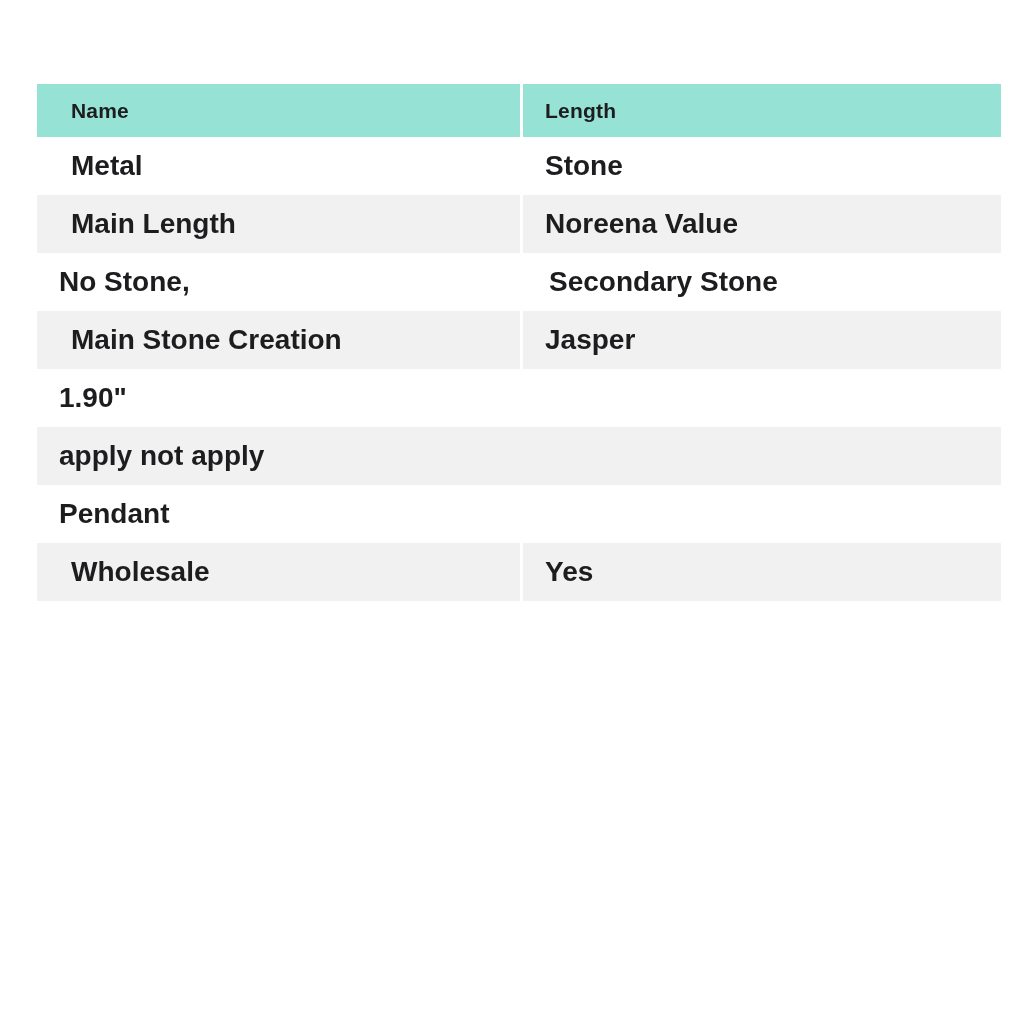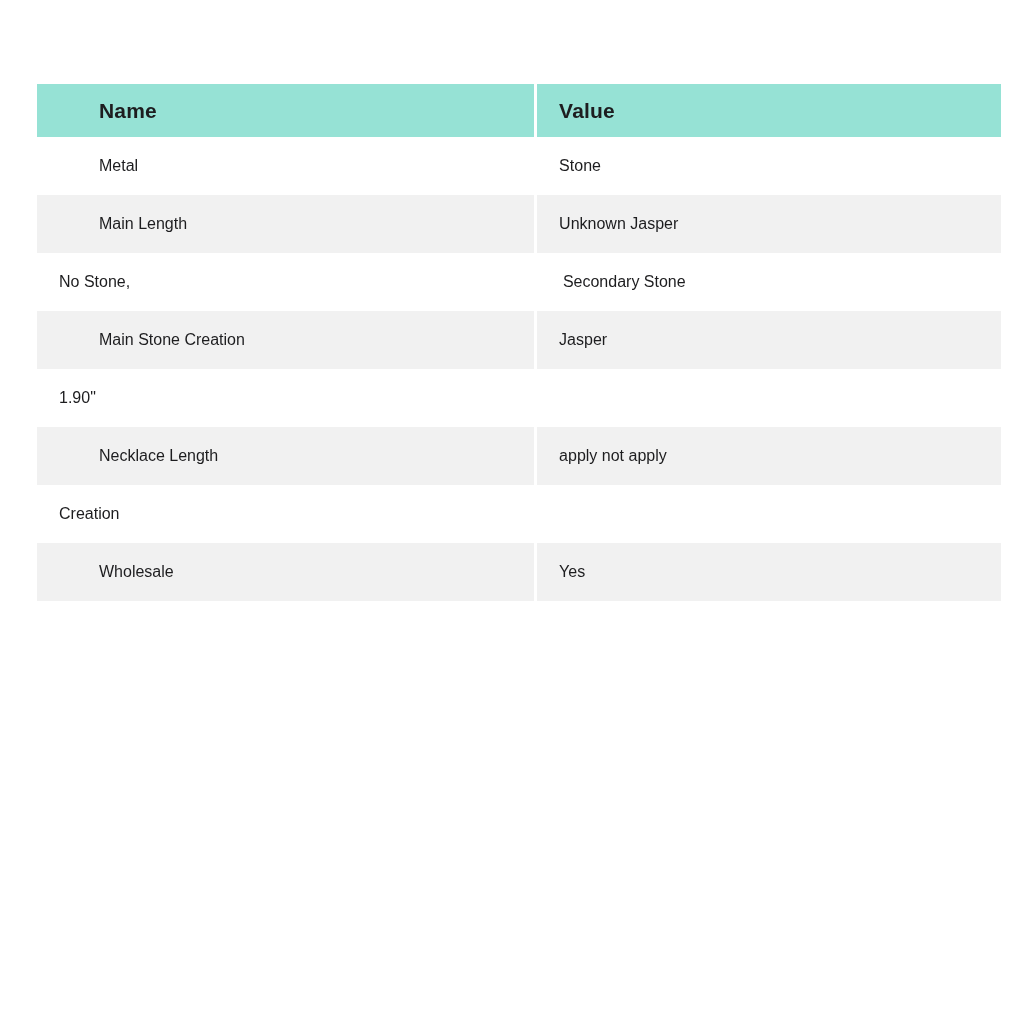--- a/index.html
+++ b/index.html
@@ -46,77 +46,75 @@
   }
   .td, .th {
     display: flex;
     align-items: center;
     box-sizing: border-box;
   }
   .col-name {
     width: 486px;
     padding-left: 34px;
     border-right: 3px solid #ffffff;
-    margin-left: 28px;
   }
   .col-value {
     width: 478px;
     padding-left: 22px;
   }
   .th {
     font-size: 21px;
     font-weight: bold;
     letter-spacing: 0.2px;
   }
   .td {
-    font-size: 16px;
-    font-weight: normal;
+    font-size: 28px;
+    font-weight: bold;
   }
 </style>
 </head>
 <body>
 
 <div class="page">
   <div class="spec-table">
     <div class="tr header">
       <div class="th col-name">Name</div>
-      <div class="th col-value">Value</div>
+      <div class="th col-value">Length</div>
     </div>
     <div id="table-body">
   <div class="tr body-row even">
     <div class="td col-name">Metal</div>
     <div class="td col-value">Stone</div>
   </div>
 
   <div class="tr body-row odd">
     <div class="td col-name">Main Length</div>
-    <div class="td col-value">Unknown Jasper</div>
+    <div class="td col-value">Noreena Value</div>
   </div>
 
   <div class="tr body-row even">
     <div class="td col-value">No Stone,</div>
     <div class="td col-name">Secondary Stone</div>
   </div>
 
   <div class="tr body-row odd">
     <div class="td col-name">Main Stone Creation</div>
     <div class="td col-value">Jasper</div>
   </div>
 
   <div class="tr body-row even">
     <div class="td col-value">1.90"</div>
   </div>
 
   <div class="tr body-row odd">
-    <div class="td col-name">Necklace Length</div>
     <div class="td col-value">apply not apply</div>
   </div>
 
   <div class="tr body-row even">
-    <div class="td col-value">Creation</div>
+    <div class="td col-value">Pendant</div>
   </div>
 
   <div class="tr body-row odd">
     <div class="td col-name">Wholesale</div>
     <div class="td col-value">Yes</div>
   </div>
 </div>
   </div>
 </div>
 

